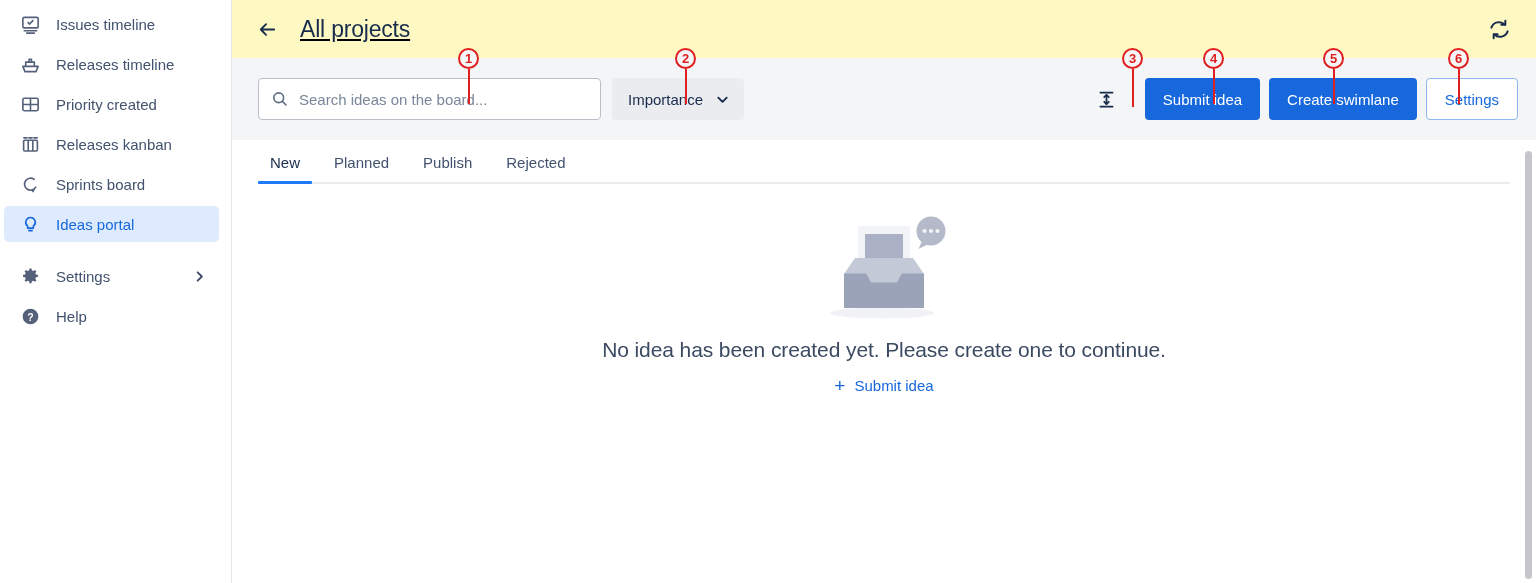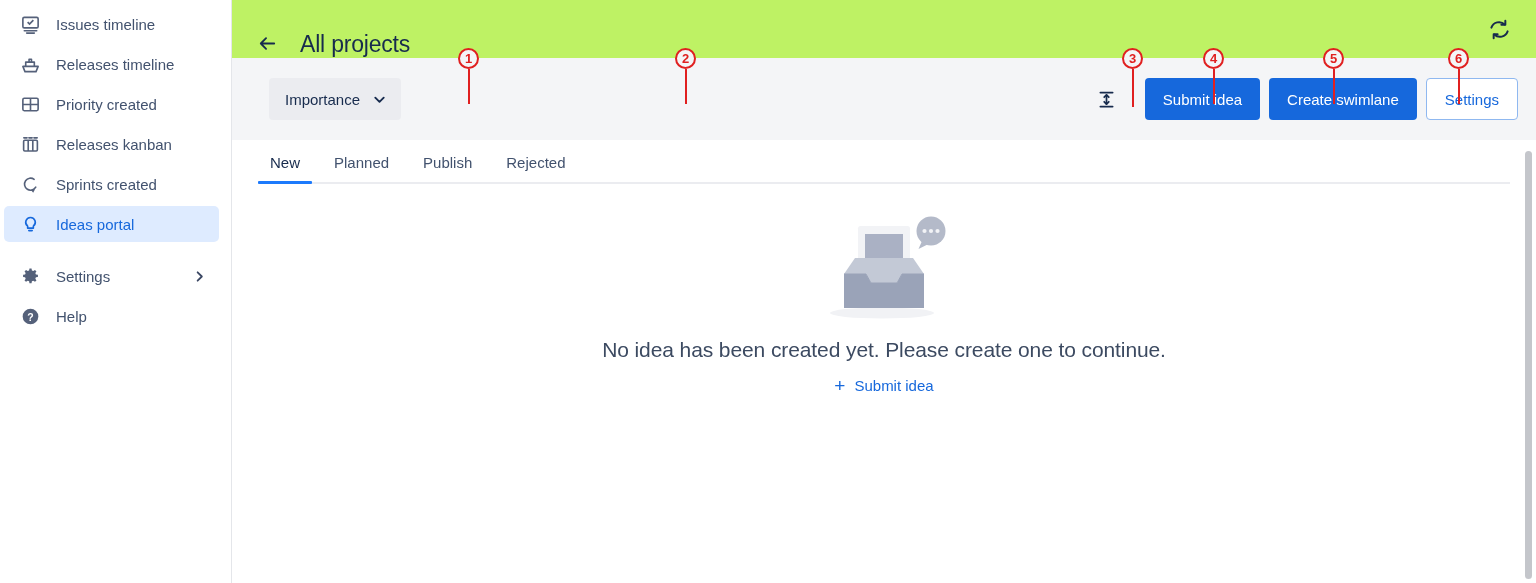--- a/index.html
+++ b/index.html
@@ -40,23 +40,24 @@
   .nav-item .lbl { margin-left: 14px; white-space: nowrap; }
   .nav-item.active { background: #deebff; color: #1668dc; }
   .nav-item.active .lbl { color: #1668dc; }
   .nav-item .chev { position: absolute; right: 12px; display: flex; align-items: center; }
   .nav-gap { height: 8px; }
 
   
   #main { flex: 1 1 auto; height: 583px; position: relative; background: #ffffff; }
 
   .topbar {
-    height: 58px; background: #bef264;
-    display: flex; align-items: flex-end; padding: 0 18px 0 20px;
+    height: 58px; background: #fef9c3;
+    display: flex; align-items: center; padding: 0 18px 0 20px;
     position: relative;
+    text-decoration: underline;
   }
   .back-arrow { width: 30px; height: 30px; display: flex; align-items: center; justify-content: center; cursor: pointer; color: #172b4d; }
   .page-title { font-size: 23px; color: #172b4d; margin-left: 18px; letter-spacing: -0.2px; }
   .refresh-btn { position: absolute; right: 22px; top: 14px; width: 30px; height: 30px; display: flex; align-items: center; justify-content: center; cursor: pointer; color: #172b4d; }
 
   .toolbar {
     height: 82px; background: #f4f5f7;
     display: flex; align-items: center; padding: 0 18px 0 26px;
     position: relative;
   }
@@ -192,21 +193,21 @@
         <span class="lbl">Releases kanban</span>
       </div>
 
       <div class="nav-item">
         <span class="ic">
           <svg viewBox="0 0 22 22" width="21" height="21" fill="none" stroke="#55617a" stroke-width="1.7">
             <path d="M16.5 13.8A6.3 6.3 0 1 1 14.8 5.6" stroke-linecap="round"></path>
             <path d="M11.2 16.4l4.4-.2-1.8 3.4z" fill="#55617a" stroke="none"></path>
           </svg>
         </span>
-        <span class="lbl">Sprints created</span>
+        <span class="lbl">Sprints board</span>
       </div>
 
       <div class="nav-item active">
         <span class="ic">
           <svg viewBox="0 0 22 22" width="21" height="21" fill="none" stroke="#1668dc" stroke-width="1.7">
             <path d="M11 3.6a5 5 0 0 0-3 9v2.2h6v-2.2a5 5 0 0 0-3-9z" stroke-linejoin="round"></path>
             <path d="M9.2 17.4h3.6" stroke-linecap="round"></path>
           </svg>
         </span>
         <span class="lbl">Ideas portal</span>
@@ -256,20 +257,29 @@
           <path d="M4.2 10.2A7.8 7.8 0 0 1 17 7.2"></path>
           <path d="M19.8 13.8A7.8 7.8 0 0 1 7 16.8"></path>
           <path d="M17.6 3.6V7.4h-3.8"></path>
           <path d="M6.4 20.4v-3.8h3.8"></path>
         </svg>
       </span>
     </div>
 
     <div class="toolbar">
 
+      <div class="search-wrap">
+        <span class="sico">
+          <svg viewBox="0 0 20 20" width="18" height="18" fill="none" stroke="#5e6c84" stroke-width="1.8" stroke-linecap="round">
+            <circle cx="8.6" cy="8.6" r="5.4"></circle>
+              <path d="M12.7 12.7l4 4"></path>
+          </svg>
+        </span>
+        <input class="search-input" type="text" value="" placeholder="Search ideas on the board..." style="">
+      </div>
 
       <div class="filter-select">
         <span>Importance</span>
         <span class="cd">
           <svg viewBox="0 0 16 16" width="15" height="15" fill="none" stroke="#172b4d" stroke-width="2" stroke-linecap="round" stroke-linejoin="round">
             <path d="M3.5 6l4.5 4.5L12.5 6"></path>
           </svg>
         </span>
       </div>
 

